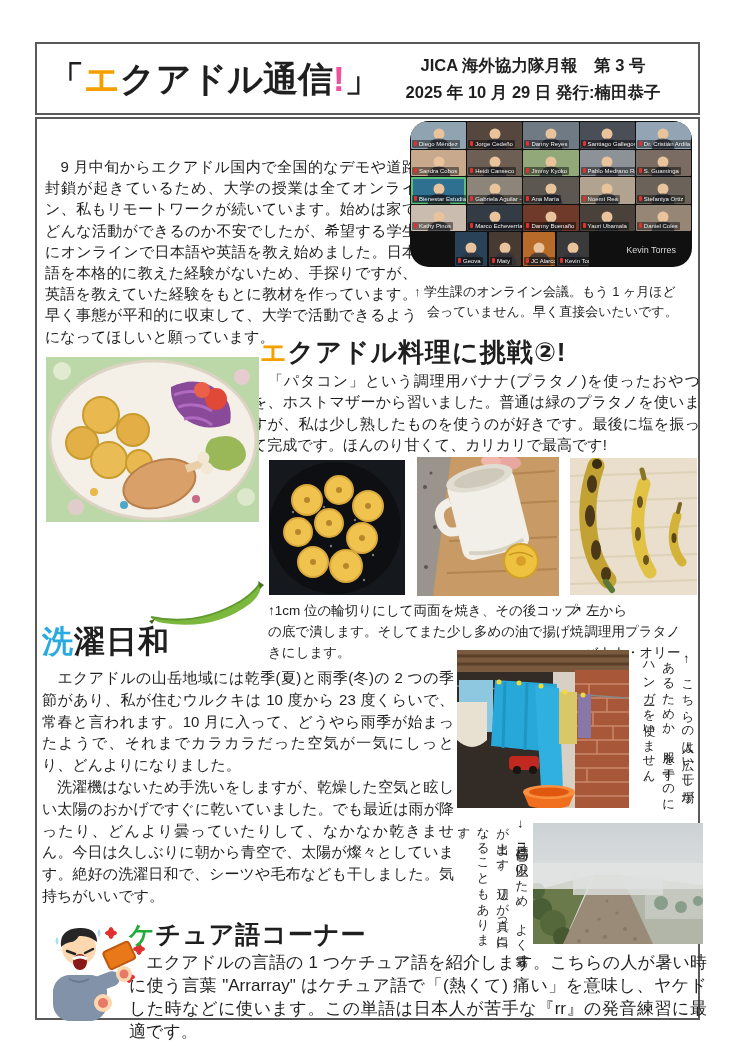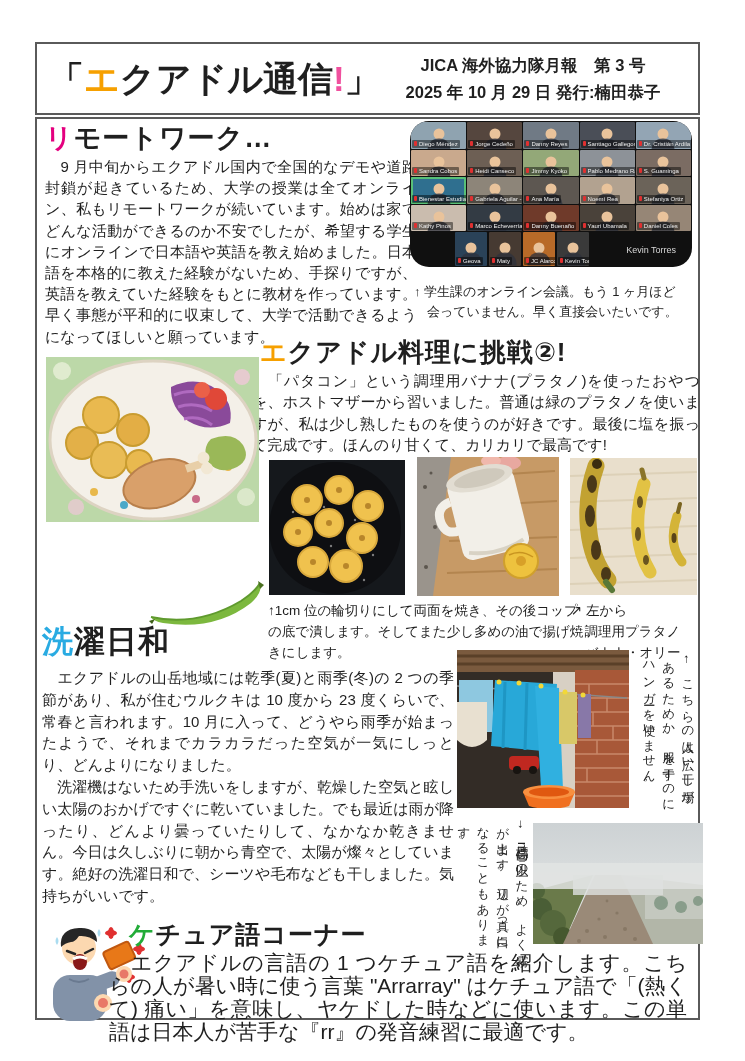--- a/index.html
+++ b/index.html
@@ -38,23 +38,20 @@
       <span>「</span><span style="color: rgb(246, 160, 0);">エ</span><span>クアドル通信</span><span style="color: rgb(240, 80, 158);">!</span><span>」</span>
     </div>
     <div class="abs" style="right:10px;top:8px;width:310px;text-align:center;font-weight:bold;font-size:16.5px;line-height:27px;">
       <div>JICA 海外協力隊月報　第 3 号</div>
       <div>2025 年 10 月 29 日 発行:楠田恭子</div>
     </div>
   </div>
 
   <div class="box" style="left:35px;top:117px;width:661px;height:899px;">
 
-    <div class="abs h" style="left:8px;top:1px;font-size:27px;">
-      <span style="color: rgb(228, 0, 127);">リ</span><span>モートワーク…</span>
-    </div>
     <div class="abs jp" style="left:8px;top:37px;width:372px;font-size:15px;line-height:21.2px;">　9 月中旬からエクアドル国内で全国的なデモや道路封鎖が起きているため、大学の授業は全てオンライン、私もリモートワークが続いています。始めは家でどんな活動ができるのか不安でしたが、希望する学生にオンラインで日本語や英語を教え始めました。日本語を本格的に教えた経験がないため、手探りですが、英語を教えていた経験をもとに教材を作っています。早く事態が平和的に収束して、大学で活動できるようになってほしいと願っています。</div>
 
     <div class="abs zphoto" style="left:373px;top:2px;width:282px;height:146px;border-radius:19px;">
       <div class="zgrid">
           <div class="zrow">
             <div class="ztile" style="background: rgb(143, 163, 176);">
               <div class="zav"></div>
               <div class="zlab">Diego Méndez</div>
             </div>
             <div class="ztile" style="background: rgb(85, 70, 62);">
@@ -425,16 +422,16 @@
       <path d="M20,34 l8,3 M46,32 l-8,4" stroke="#262626" stroke-width="2.5" stroke-linecap="round"></path>
       <ellipse cx="33" cy="45" rx="7" ry="8" fill="#8a1818"></ellipse>
       <path d="M26,42 q7,-4 14,0" stroke="#fff" stroke-width="3" fill="none"></path>
       <path d="M10,20 q3,4 0,8 q-3,-4 0,-8z" fill="#aadcf0"></path>
       <path d="M52,12 q3,4 0,8 q-3,-4 0,-8z" fill="#aadcf0"></path>
       <path d="M22,62 q10,6 20,0" stroke="#6a7a90" stroke-width="2" fill="none"></path>
     </svg>
     <div class="abs h" style="left:92px;top:799px;font-size:25px;">
       <span style="color: rgb(34, 172, 56);">ケ</span><span>チュア語コーナー</span>
     </div>
-    <div class="abs jp" style="left:72px;top:832px;width:578px;font-size:21px;line-height:23px;">　エクアドルの言語の 1 つケチュア語を紹介します。こちらの人が暑い時に使う言葉 "Arrarray" はケチュア語で「(熱くて) 痛い」を意味し、ヤケドした時などに使います。この単語は日本人が苦手な『rr』の発音練習に最適です。</div>
+    <div class="abs jp" style="left:92px;top:832px;width:578px;font-size:17px;line-height:23px;">　エクアドルの言語の 1 つケチュア語を紹介します。こちらの人が暑い時に使う言葉 "Arrarray" はケチュア語で「(熱くて) 痛い」を意味し、ヤケドした時などに使います。この単語は日本人が苦手な『rr』の発音練習に最適です。</div>
 
   </div>
 </div>
 
 </body></html>

